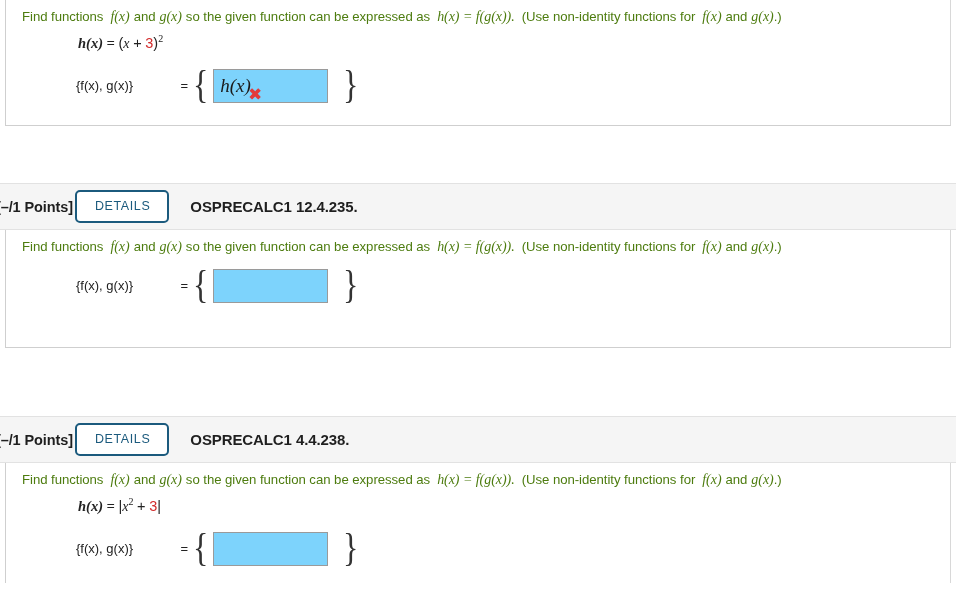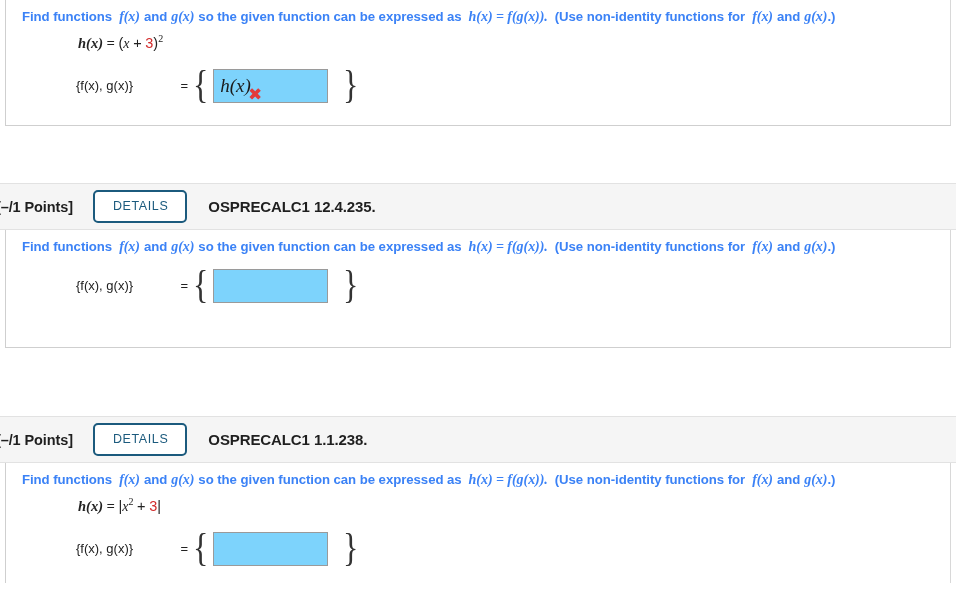--- a/index.html
+++ b/index.html
@@ -62,21 +62,21 @@
   }
   .points-label {
     font-size: 14.5px;
     font-weight: bold;
     color: #1f1f1f;
     margin-left: -4px;
     white-space: nowrap;
     letter-spacing: -0.1px;
   }
   .details-button {
-    margin-left: 20px;
+    margin-left: 2px;
     border: 2px solid #1b5a7d;
     border-radius: 5px;
     background: #ffffff;
     color: #1b5a7d;
     font-size: 12.5px;
     letter-spacing: 0.6px;
     font-weight: normal;
     padding: 8px 17px 8px 18px;
     line-height: 1;
     cursor: pointer;
@@ -90,25 +90,24 @@
     letter-spacing: -0.1px;
     white-space: nowrap;
   }
 
   
   .q-body {
     padding: 0;
   }
   .prompt {
     font-size: 13.2px;
-    color: #3b82f6;
+    color: #4d7c0f;
     padding: 9px 0 0 16px;
     white-space: nowrap;
     letter-spacing: -0.05px;
-    font-weight: bold;
   }
   .prompt .sp { display: inline-block; width: 4px; }
   .prompt .sp2 { display: inline-block; width: 7px; }
 
   i.mvar {
     font-family: "Liberation Serif", serif;
     font-style: italic;
     font-size: 14px;
   }
   .fn {
@@ -283,21 +282,21 @@
     </div>
 
   </div>
 </div>
 
 <div class="spacer-gap-2"></div>
 
 <div class="points-header">
   <span class="points-label">[–/1 Points]</span>
   <button class="details-button">DETAILS</button>
-  <span class="assignment-code">OSPRECALC1 1.1.238.</span>
+  <span class="assignment-code">OSPRECALC1 4.4.238.</span>
 </div>
 
 <div class="problem-card last">
   <div class="q-body">
 
     <div class="prompt">
       <span>Find functions</span><span class="sp2"></span><span class="fn">f(x)</span><span class="sp"></span><span>and</span><span class="sp"></span><span class="fn">g(x)</span><span class="sp"></span><span>so the given function can be expressed as</span><span class="sp2"></span><span class="fn">h(x) = f(g(x)).</span><span class="sp2"></span><span>(Use non-identity functions for</span><span class="sp2"></span><span class="fn">f(x)</span><span class="sp"></span><span>and</span><span class="sp"></span><span class="fn">g(x)</span><span>.)</span>
     </div>
 
     <div class="fn-line">

